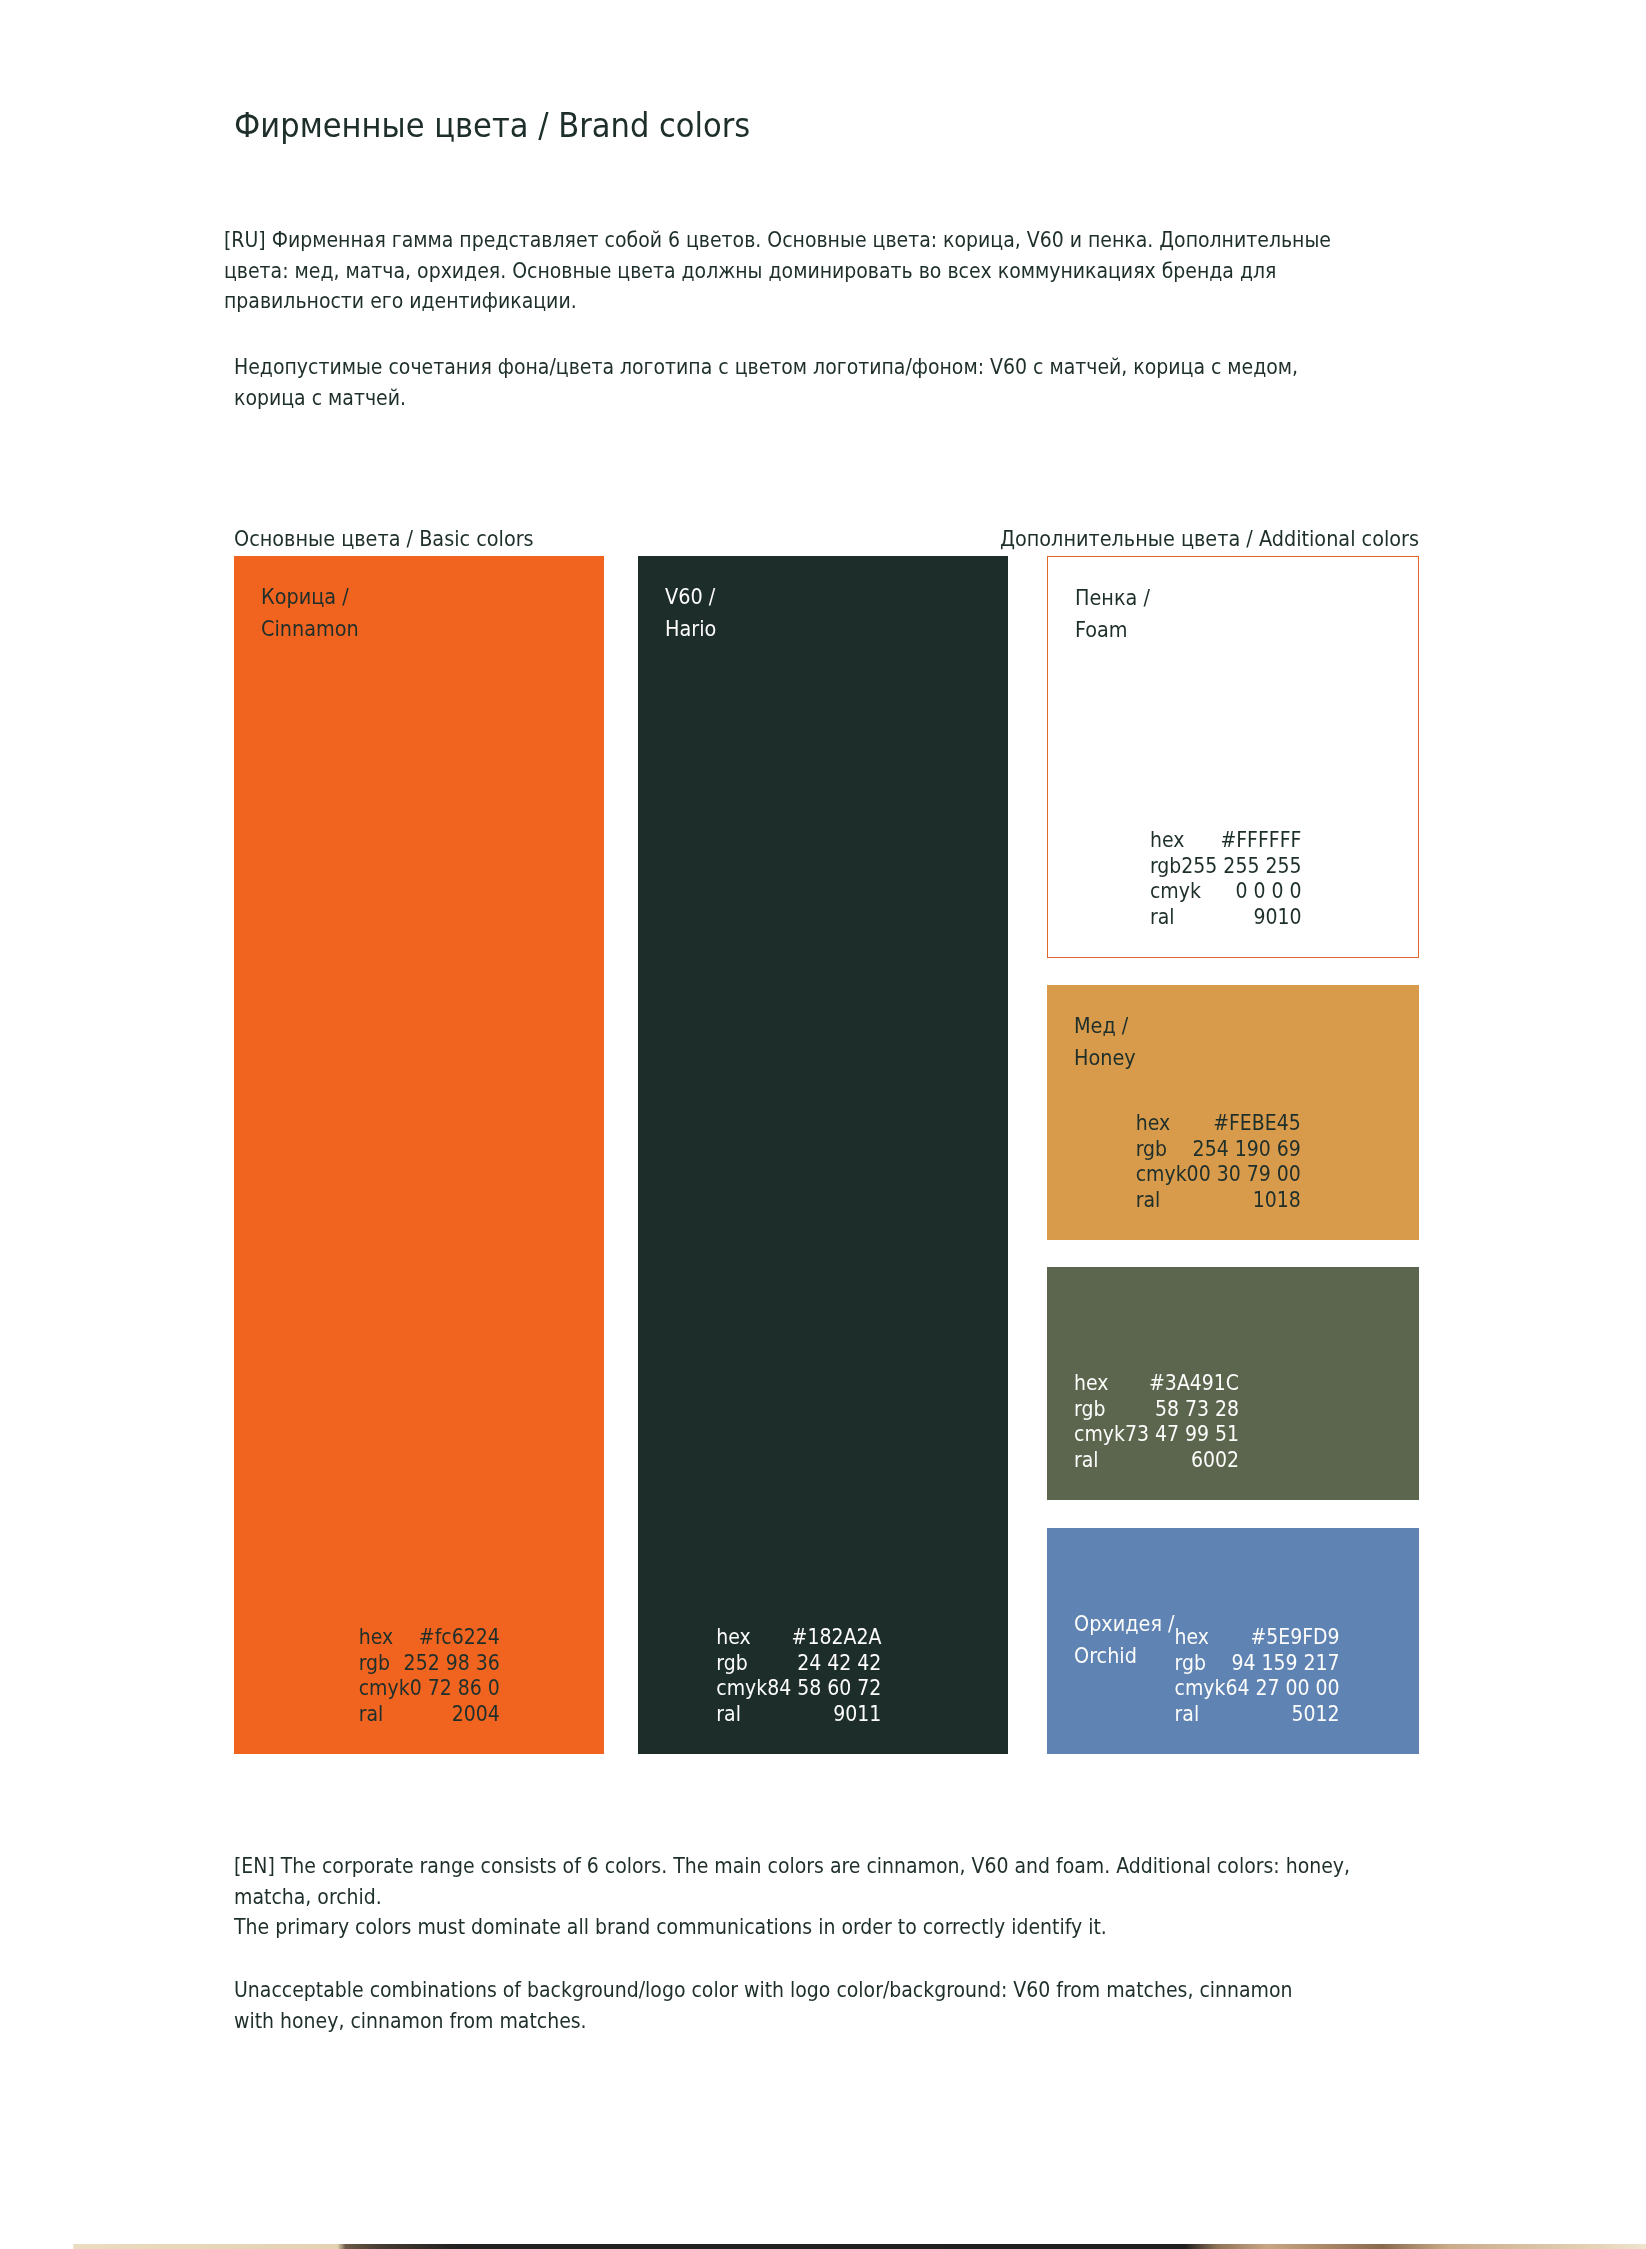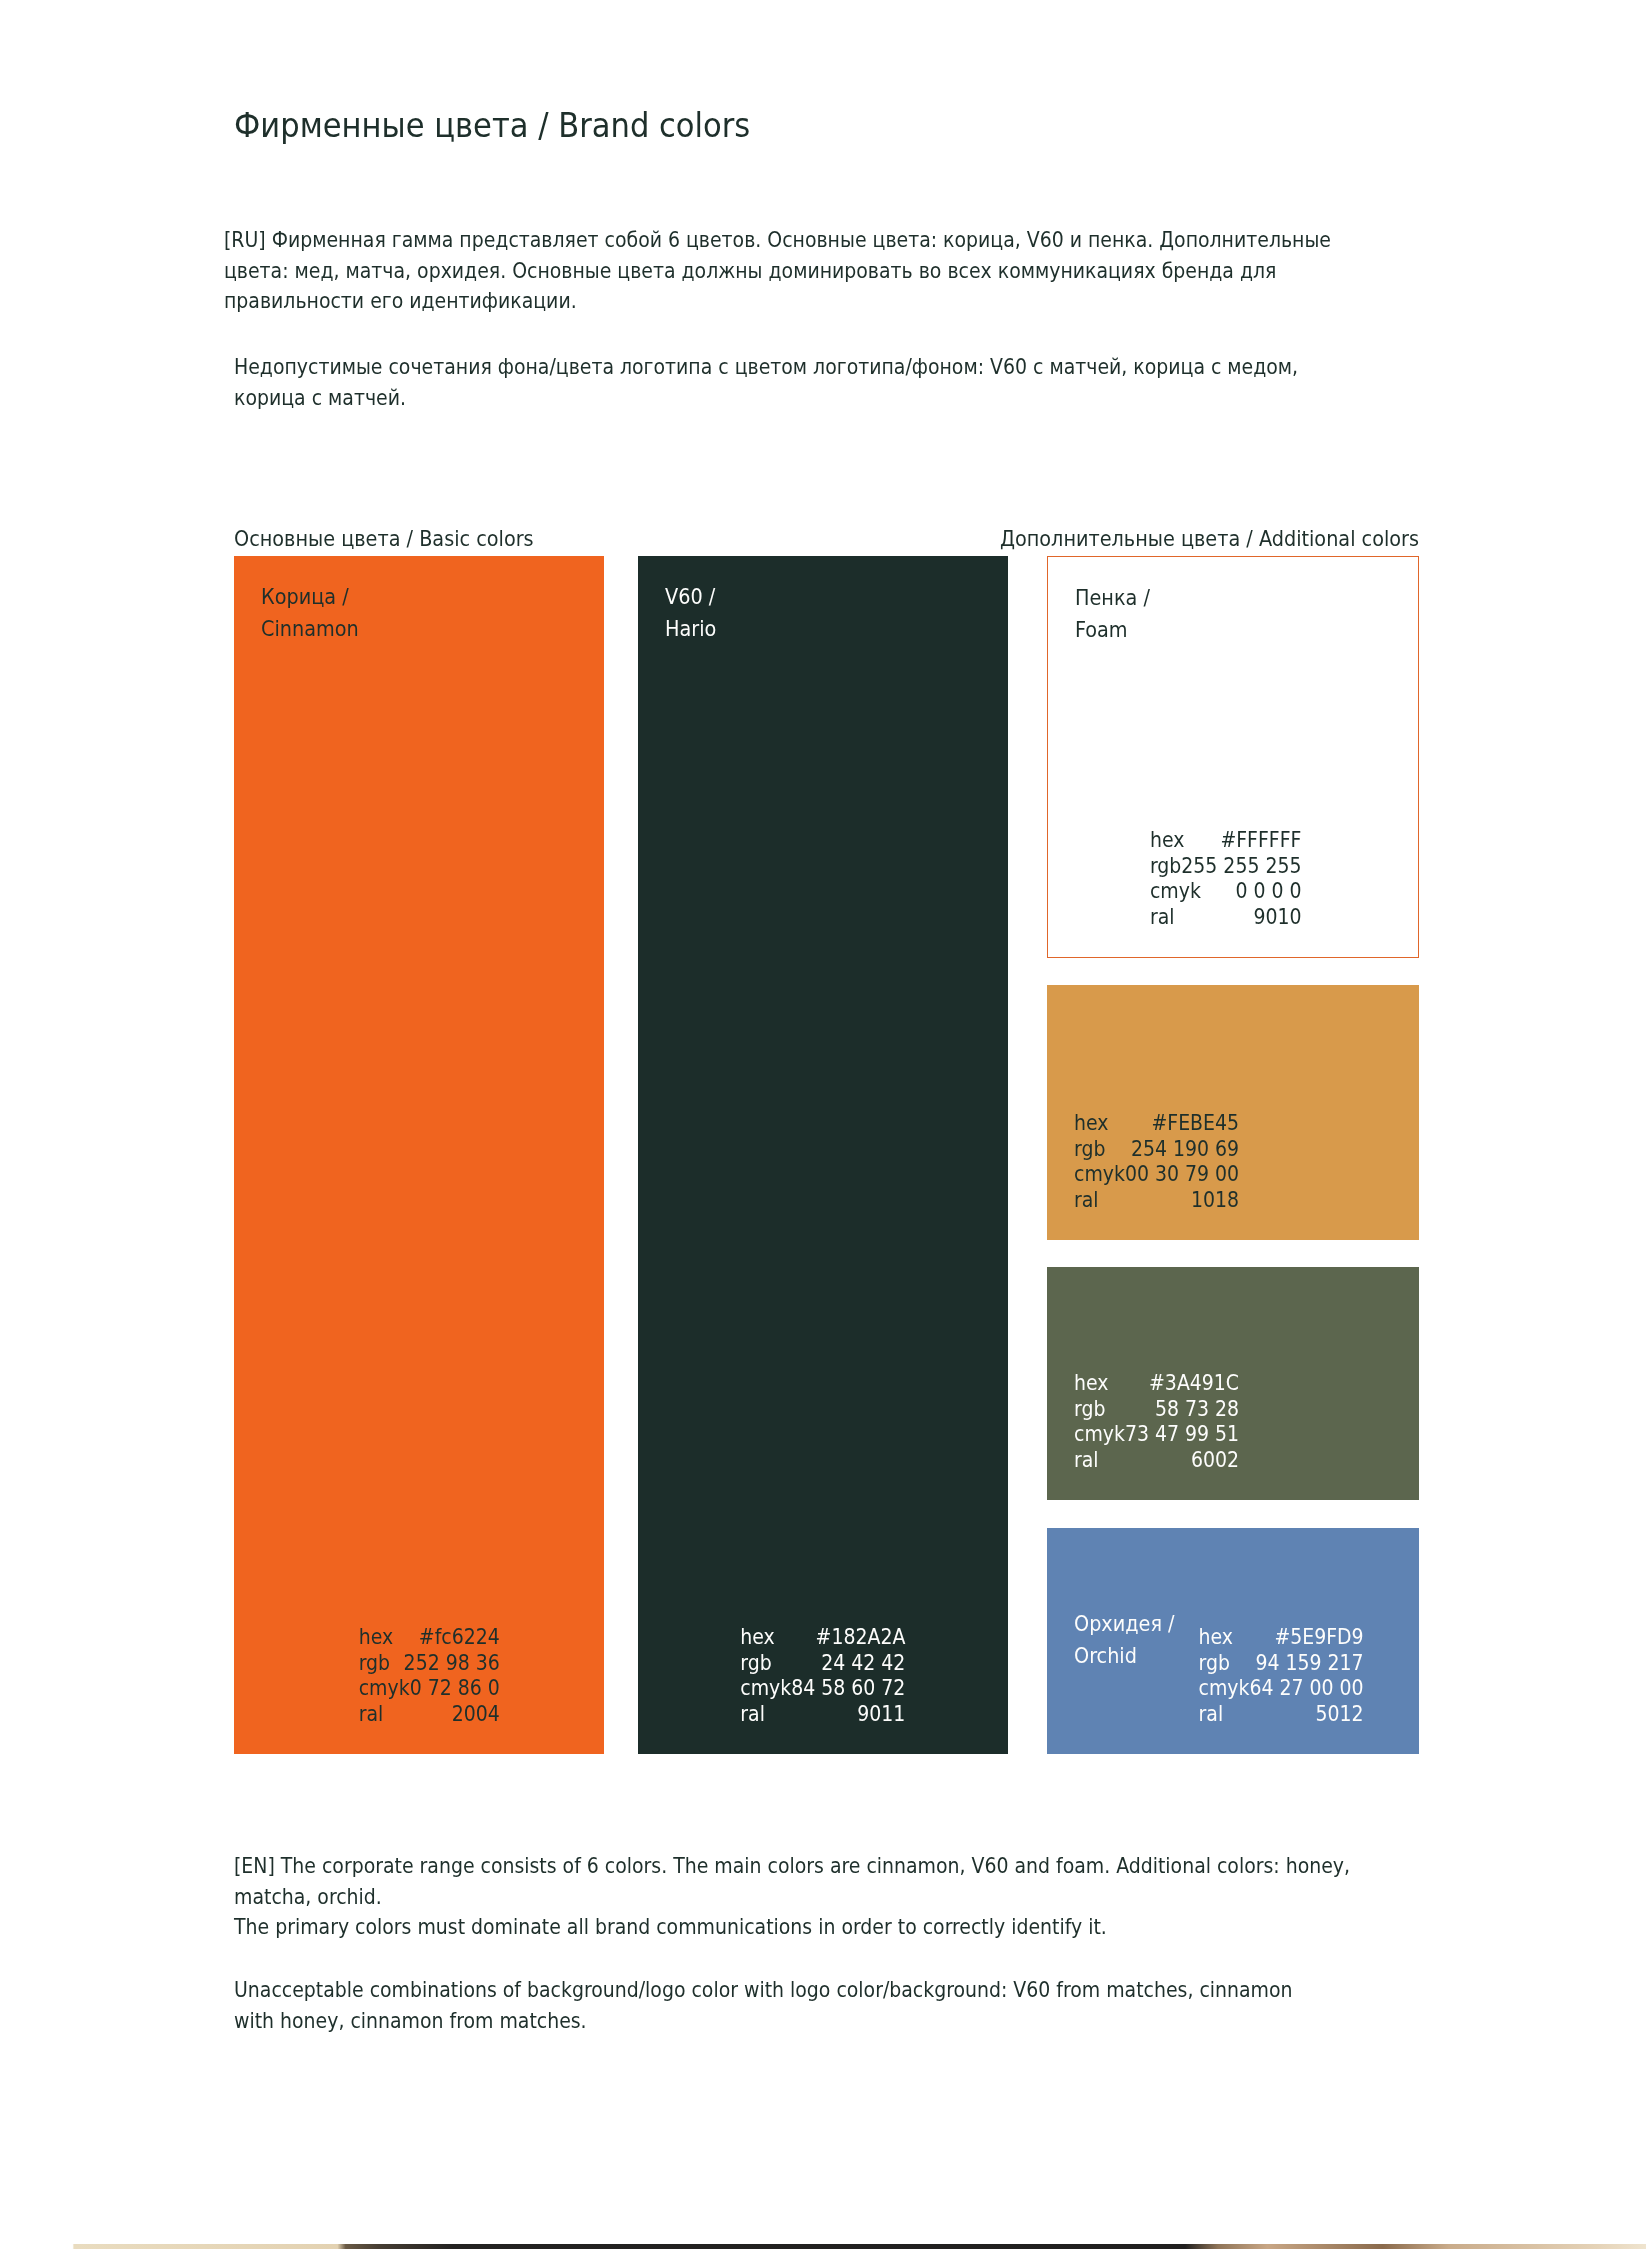--- a/index.html
+++ b/index.html
@@ -14,21 +14,21 @@
   #ru-para-1{left:224px;top:225px;width:1270px;}
   #ru-para-2{left:234px;top:352px;width:1270px;}
   #en-para-1{left:234px;top:1851px;width:1298px;}
   #en-para-2{left:234px;top:1975px;width:1298px;}
   #section-headers{left:234px;top:526px;width:1185px;display:flex;justify-content:space-between;font-size:21.4px;line-height:26px;}
   .card{position:absolute;box-sizing:border-box;padding:25px 27px 27px 27px;display:flex;flex-direction:row;}
   .card-title{font-size:21.4px;line-height:32px;white-space:pre-line;}
   .rows{margin-top:auto;font-size:21px;line-height:25.4px;}
   .row{display:flex;justify-content:space-between;}
   .dark-text{color:#1E2F2B;}
-  .light-text{color:#FDFDFC;gap:24px;}
+  .light-text{color:#FDFDFC;}
   #card-cinnamon{left:234px;top:556px;width:370px;height:1198px;background:#F0641F;}
   #card-v60{left:638px;top:556px;width:370px;height:1198px;background:#1C2D2A;}
   #card-foam{left:1047px;top:556px;width:372px;height:402px;background:#FFFFFF;border:1.7px solid #E0662A;}
   #card-honey{left:1047px;top:985px;width:372px;height:255px;background:#D89A4B;}
   #card-matcha{left:1047px;top:1267px;width:372px;height:233px;background:#5C664E;}
   #card-orchid{left:1047px;top:1528px;width:372px;height:226px;background:#5F83B3;align-items:center;}
   #photo-strip{
     left:0;top:2244px;width:1646px;height:6.2px;
     background:linear-gradient(to right,
       #ffffff 0%, #ffffff 4.4%,
@@ -119,20 +119,22 @@
         <span>0 0 0 0</span>
       </div>
     <div class="row">
         <span>ral</span>
         <span>9010</span>
       </div>
   </div>
 </div>
 
 <div class="card dark-text" id="card-honey">
+  <div class="card-title">Мед /
+Honey</div>
   <div class="rows">
     <div class="row">
         <span>hex</span>
         <span>#FEBE45</span>
       </div>
     <div class="row">
         <span>rgb</span>
         <span>254 190 69</span>
       </div>
     <div class="row">

